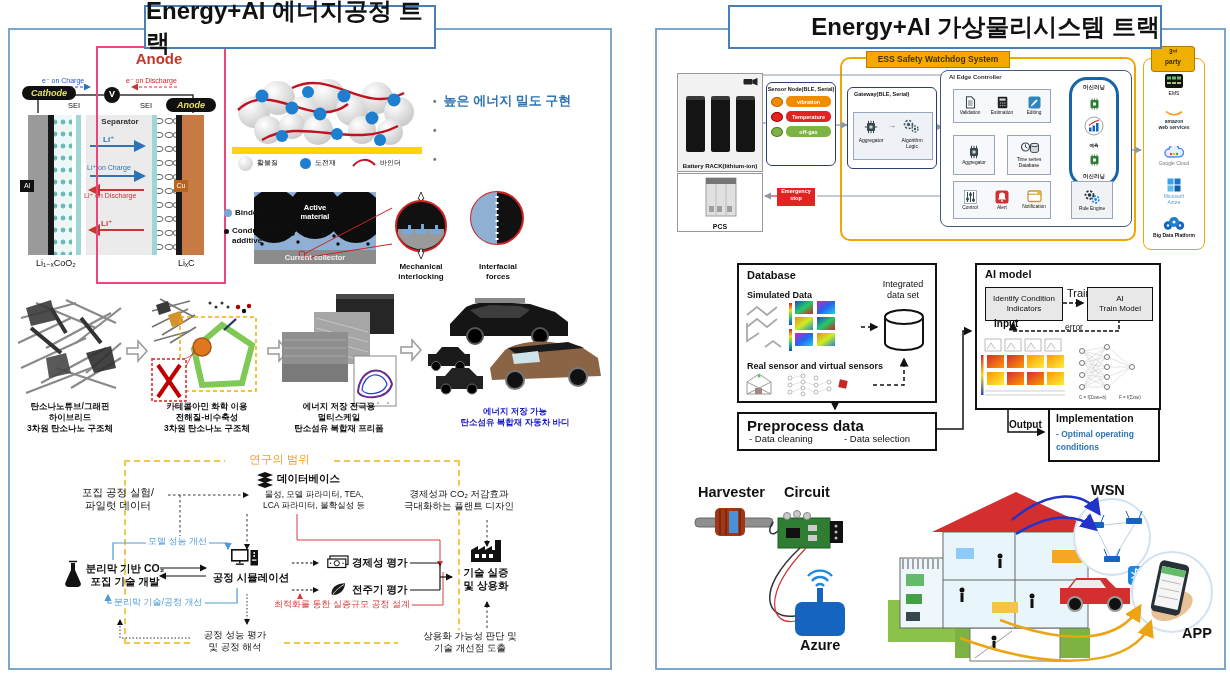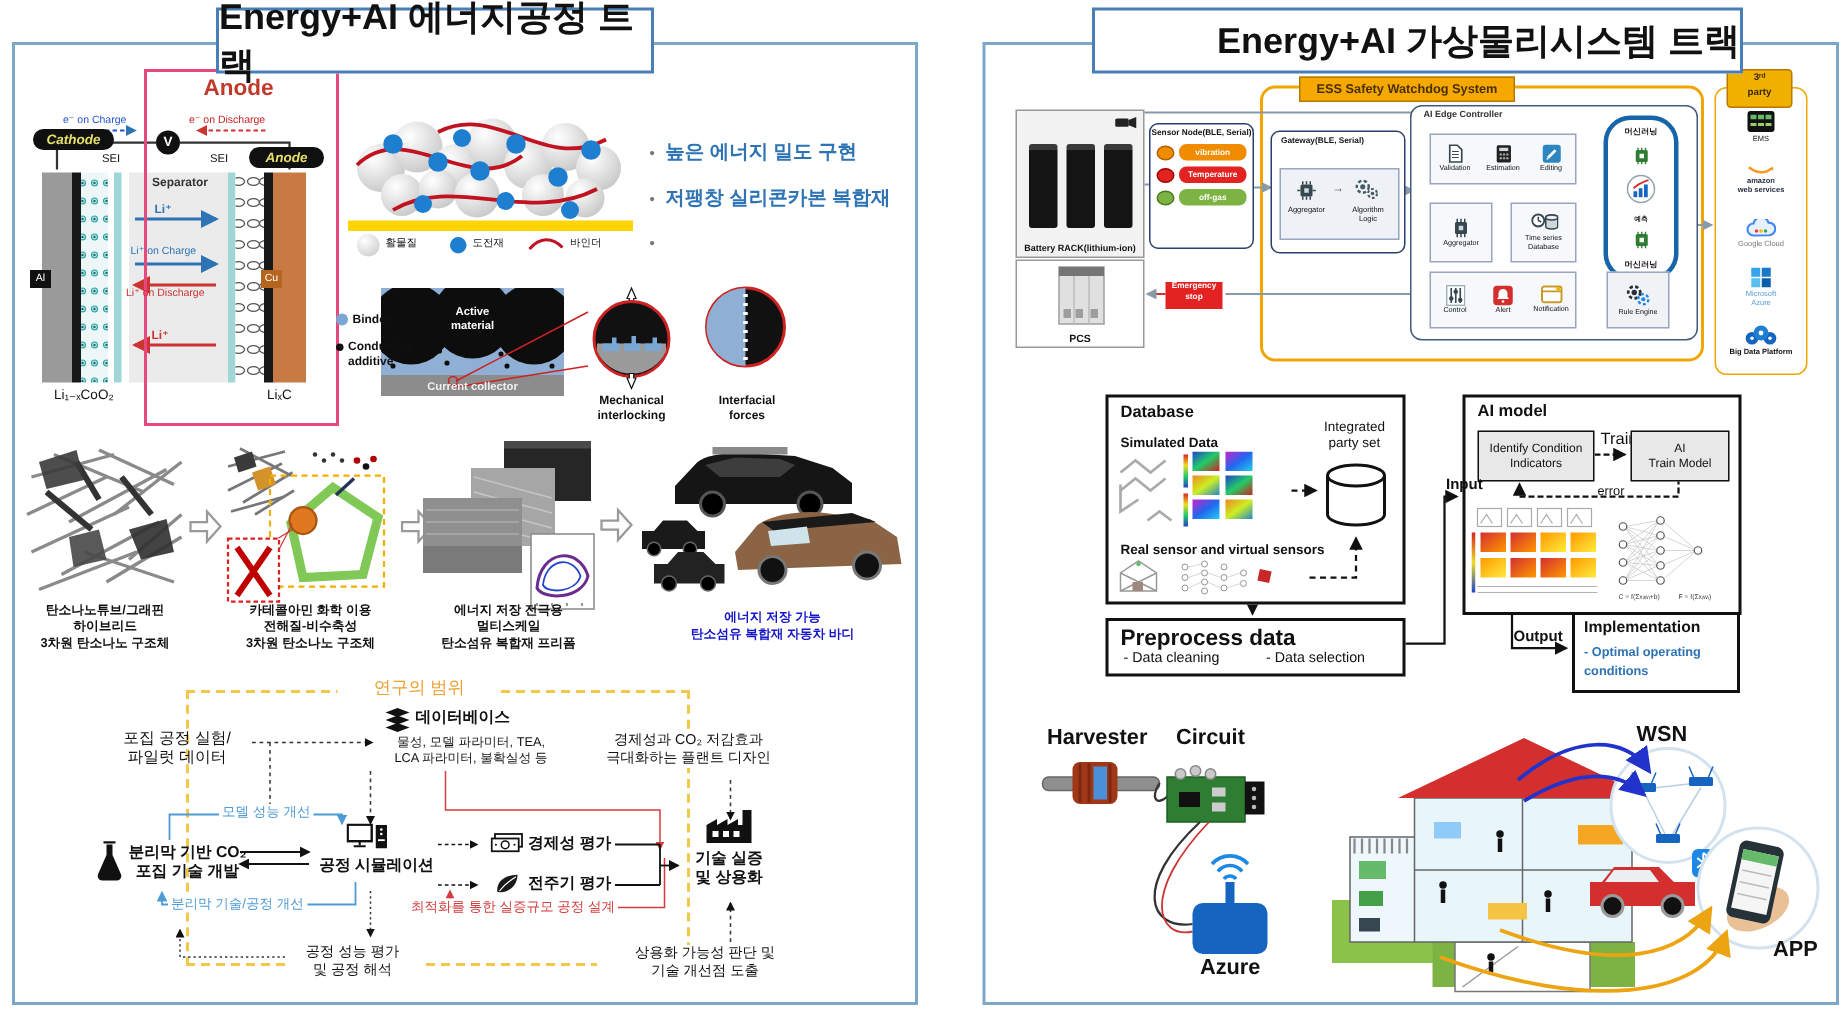--- a/index.html
+++ b/index.html
@@ -145,21 +145,20 @@
   <span style="font-size:7px">바인더</span>
 </div>
 
 <div class="lbl" style="left:433px;top:86px;width:175px;font-size:13px;font-weight:bold;color:#2e74b5;line-height:29px">
   <div style="display:flex;gap:7px;align-items:baseline">
         <span style="color:#777;font-size:10px">•</span>
         <span>높은 에너지 밀도 구현</span>
       </div>
   <div style="display:flex;gap:7px;align-items:baseline">
         <span style="color:#777;font-size:10px">•</span>
-        <span>저팽창 실리콘카본 복합재</span>
       </div>
   <div style="display:flex;gap:7px;align-items:baseline">
         <span style="color:#777;font-size:10px">•</span>
       </div>
 </div>
 
 <div class="lbl" style="left:224px;top:208px;display:flex;align-items:center;gap:3px">
   <span style="width:8px;height:8px;border-radius:50%;background:#7aa7d4;display:inline-block"></span>
   <span class="b" style="font-size:8px">Binder</span>
 </div>
@@ -782,21 +781,21 @@
     <rect x="44" y="2" width="3" height="22" fill="url(#rnb)"></rect>
     <rect x="50" y="0" width="18" height="13" fill="url(#hm1)"></rect>
         <rect x="72" y="0" width="18" height="13" fill="url(#hm2)"></rect>
     <rect x="44" y="28" width="3" height="22" fill="url(#rnb)"></rect>
     <rect x="50" y="16" width="18" height="13" fill="url(#hm3)"></rect>
         <rect x="72" y="16" width="18" height="13" fill="url(#hm1)"></rect>
     <rect x="50" y="32" width="18" height="13" fill="url(#hm2)"></rect>
         <rect x="72" y="32" width="18" height="13" fill="url(#hm3)"></rect>
   </svg>
   <div class="abs c pre" style="left:136px;top:14px;width:56px;font-size:9px;line-height:1.25">Integrated
-party set</div>
+data set</div>
   <svg class="abs" style="left:142px;top:42px" width="46" height="48">
     <path d="M4,10 V36 a19,7 0 0 0 38,0 V10" fill="#fff" stroke="#111" stroke-width="2"></path>
     <ellipse cx="23" cy="10" rx="19" ry="7" fill="#fff" stroke="#111" stroke-width="2"></ellipse>
   </svg>
   <div class="abs b" style="left:8px;top:96px;font-size:9px">Real sensor and virtual sensors</div>
   <svg class="abs" style="left:6px;top:107px" width="126" height="26">
     <g stroke="#999" stroke-width="1" fill="none">
           <path d="M2,22 V10 L14,2 L26,10 V22 Z"></path>
           <path d="M2,10 L26,22 M26,10 L2,22"></path>
         </g>
@@ -934,21 +933,21 @@
           <circle cx="126" cy="30" r="2.5"></circle>
           <circle cx="126" cy="40" r="2.5"></circle>
           <circle cx="126" cy="50" r="2.5"></circle>
       <circle cx="151" cy="30" r="2.5"></circle>
     </g>
     <text x="98" y="62" font-size="4.5" fill="#444">C = f(Σxᵢwᵢ+b)</text>
     <text x="138" y="62" font-size="4.5" fill="#444">F = f(Σxᵢwᵢ)</text>
   </svg>
 </div>
 
-<div class="lbl b" style="left:964px;top:318px;font-size:10px">Input</div>
+<div class="lbl b" style="left:994px;top:318px;font-size:10px">Input</div>
 <div class="lbl b" style="left:1009px;top:419px;font-size:10px">Output</div>
 <div class="bbox" style="left:1048px;top:408px;width:108px;height:50px">
   <div class="abs b" style="left:6px;top:2px;font-size:10.5px">Implementation</div>
   <div class="abs b pre" style="left:6px;top:18px;font-size:8.5px;color:#2e74b5;line-height:1.5">- Optimal operating
 conditions</div>
 </div>
 <svg class="svgl" style="left:700px;top:255px" width="470" height="215">
   <defs>
         <marker id="mkA" markerWidth="6" markerHeight="6" refX="5" refY="3" orient="auto">
           <path d="M0,0 L6,3 L0,6 z" fill="#111"></path>

